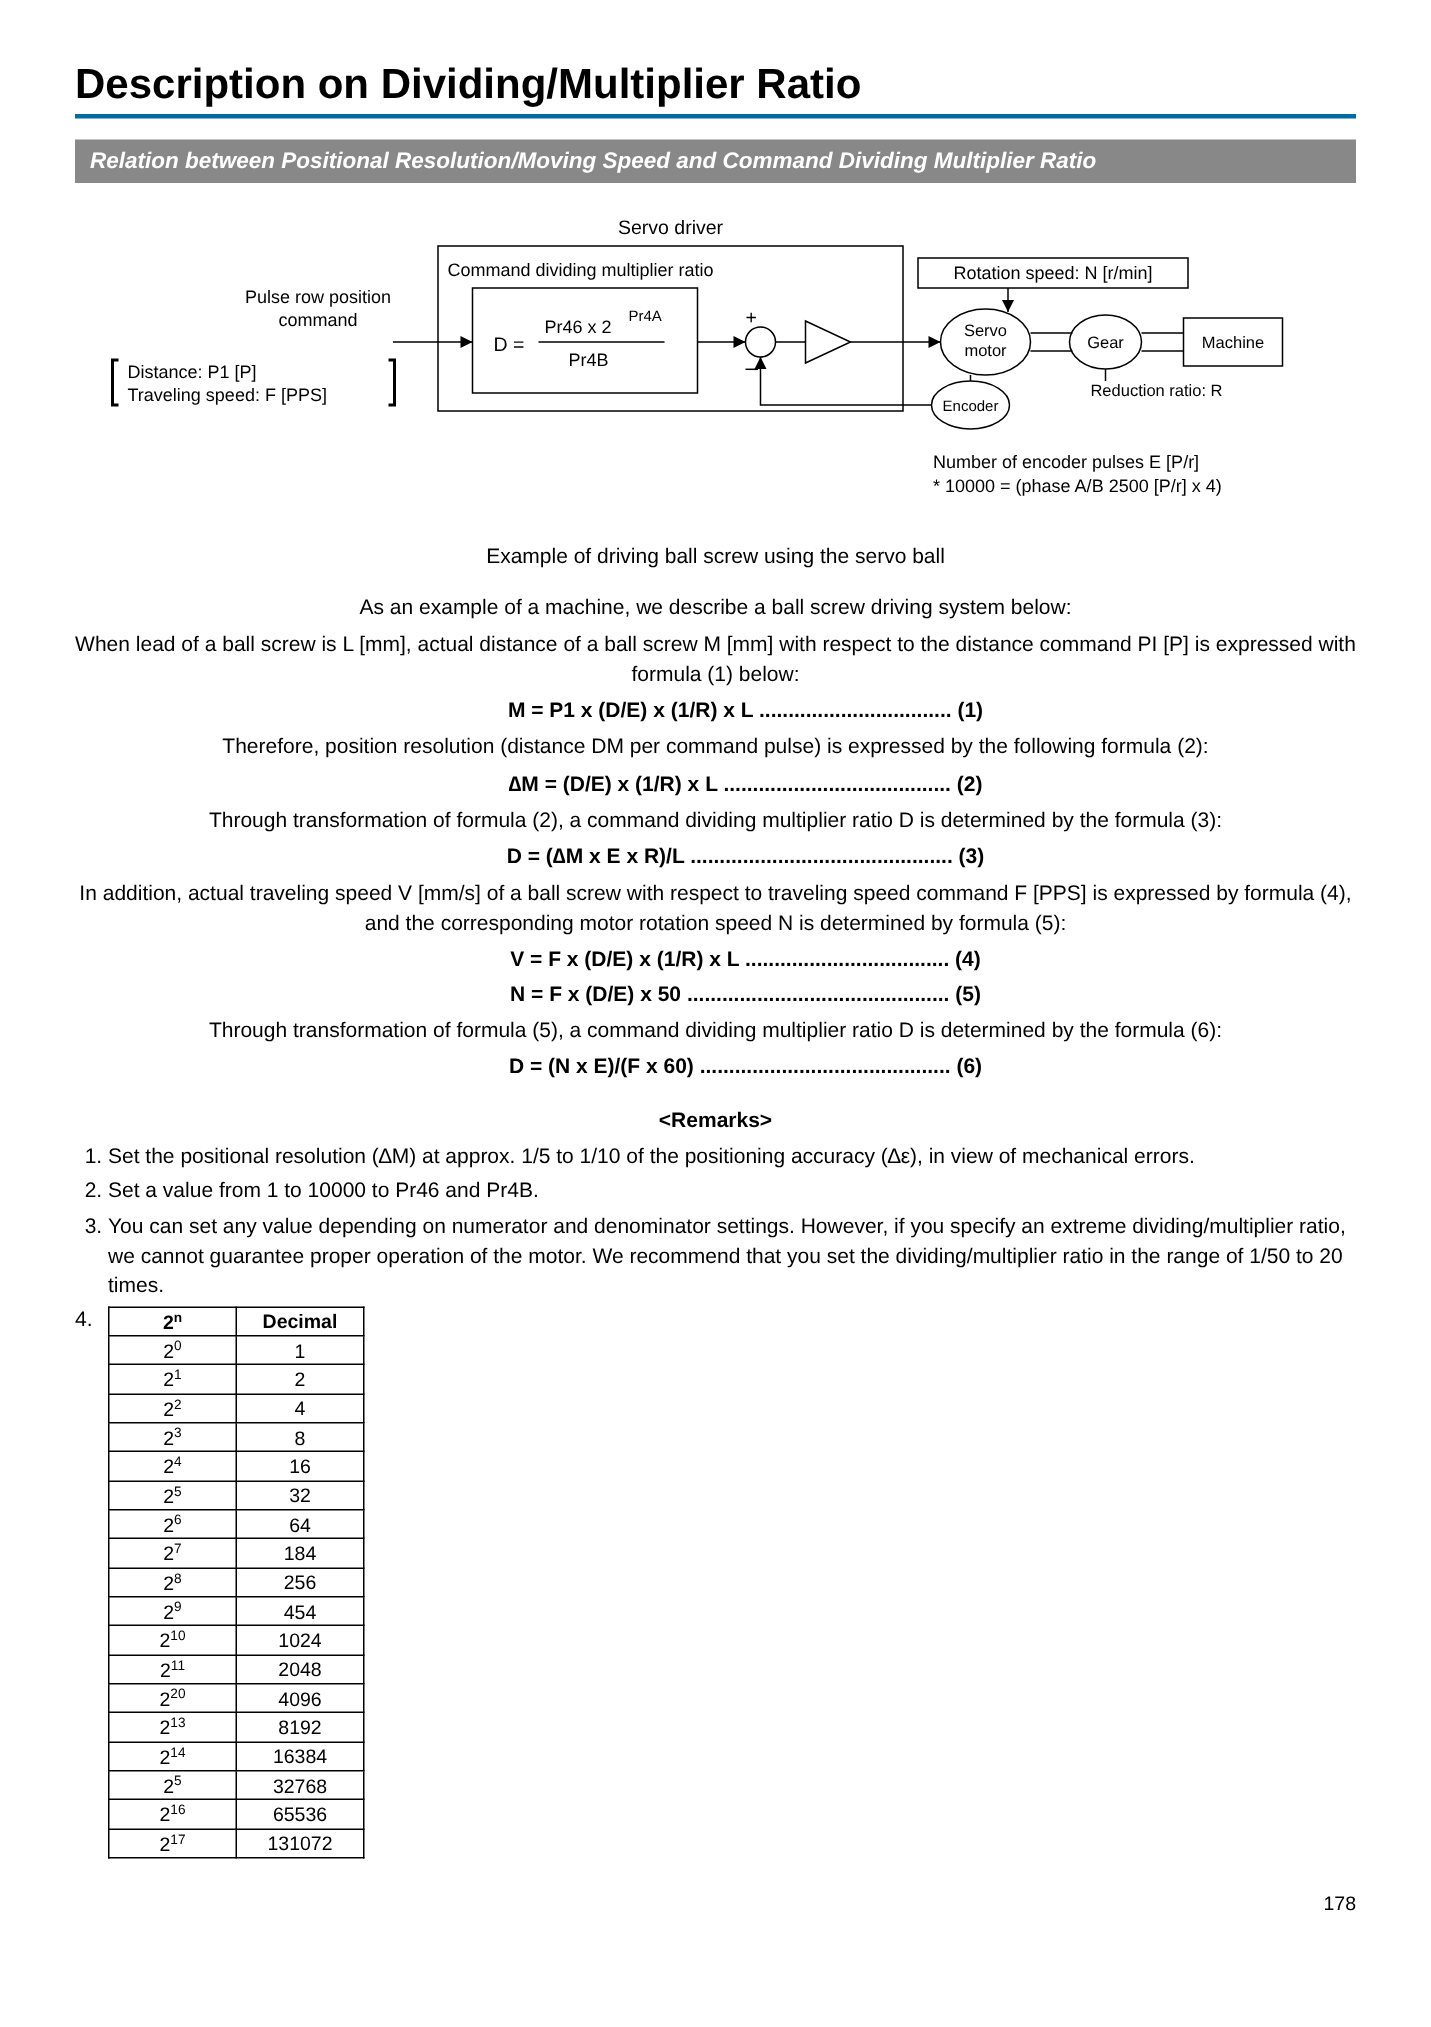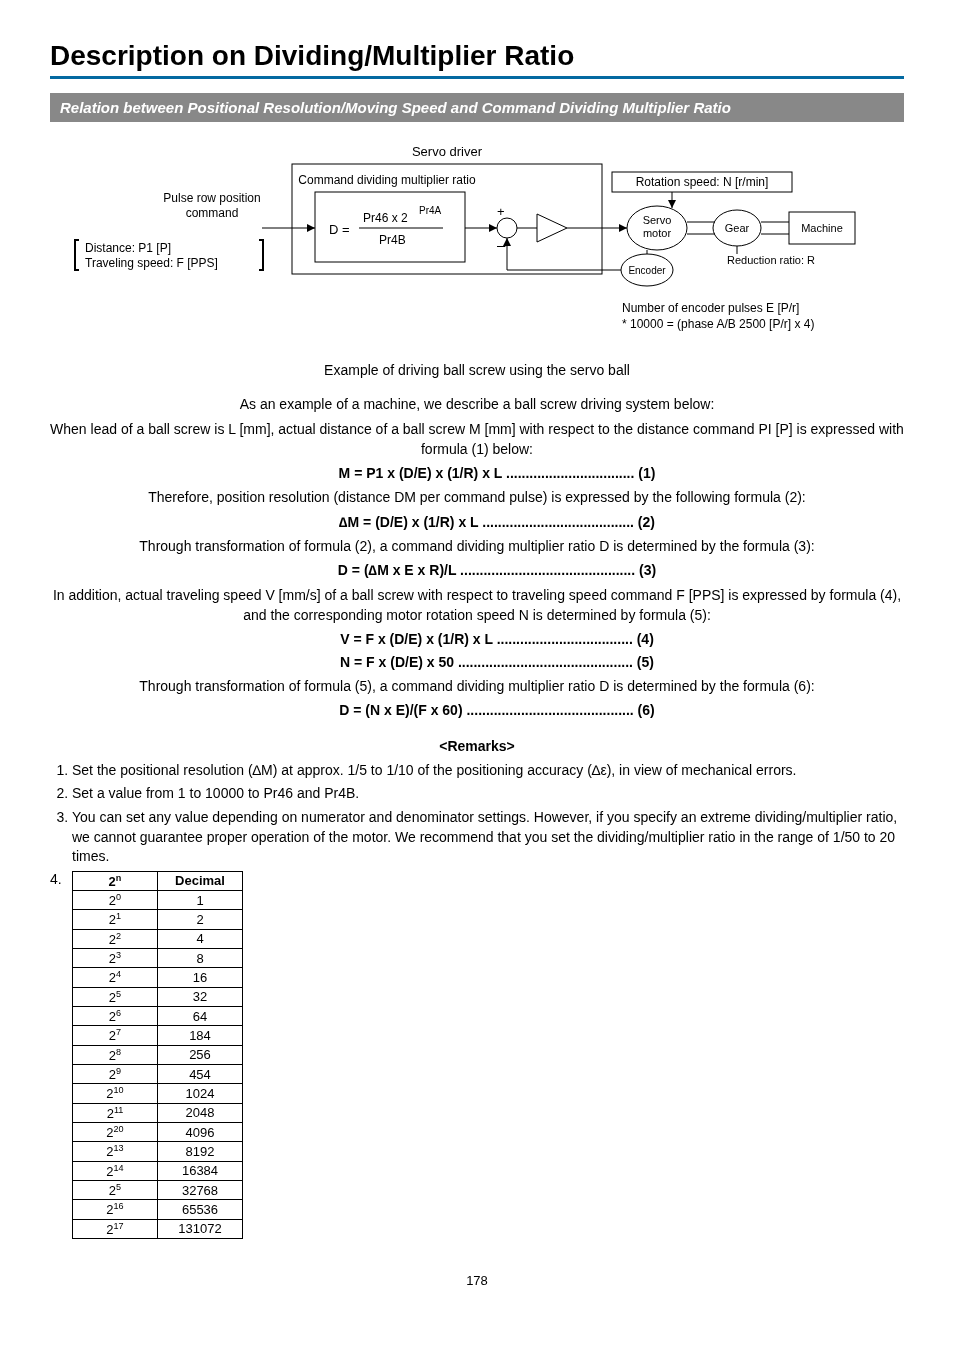--- a/index.html
+++ b/index.html
@@ -55,21 +55,21 @@
     border-collapse: collapse;
     font-size: 13px;
   }
   table.pow th, table.pow td {
     border: 1px solid #000;
     padding: 1px 10px;
     text-align: center;
     min-width: 64px;
   }
   table.pow th { font-weight: bold; }
-  .page-num { text-align: center; margin-top: 34px; font-size: 13px; }
+  .page-num { text-align: right; margin-top: 22px; font-size: 13px; }
   sup { font-size: 0.7em; }
 </style>
 </head>
 <body>
 
 <h1>Description on Dividing/Multiplier Ratio</h1>
 
 <div class="sec-bar">Relation between Positional Resolution/Moving Speed and Command Dividing Multiplier Ratio</div>
 
 <svg class="diagram" width="820" height="210" viewBox="0 0 820 210">

